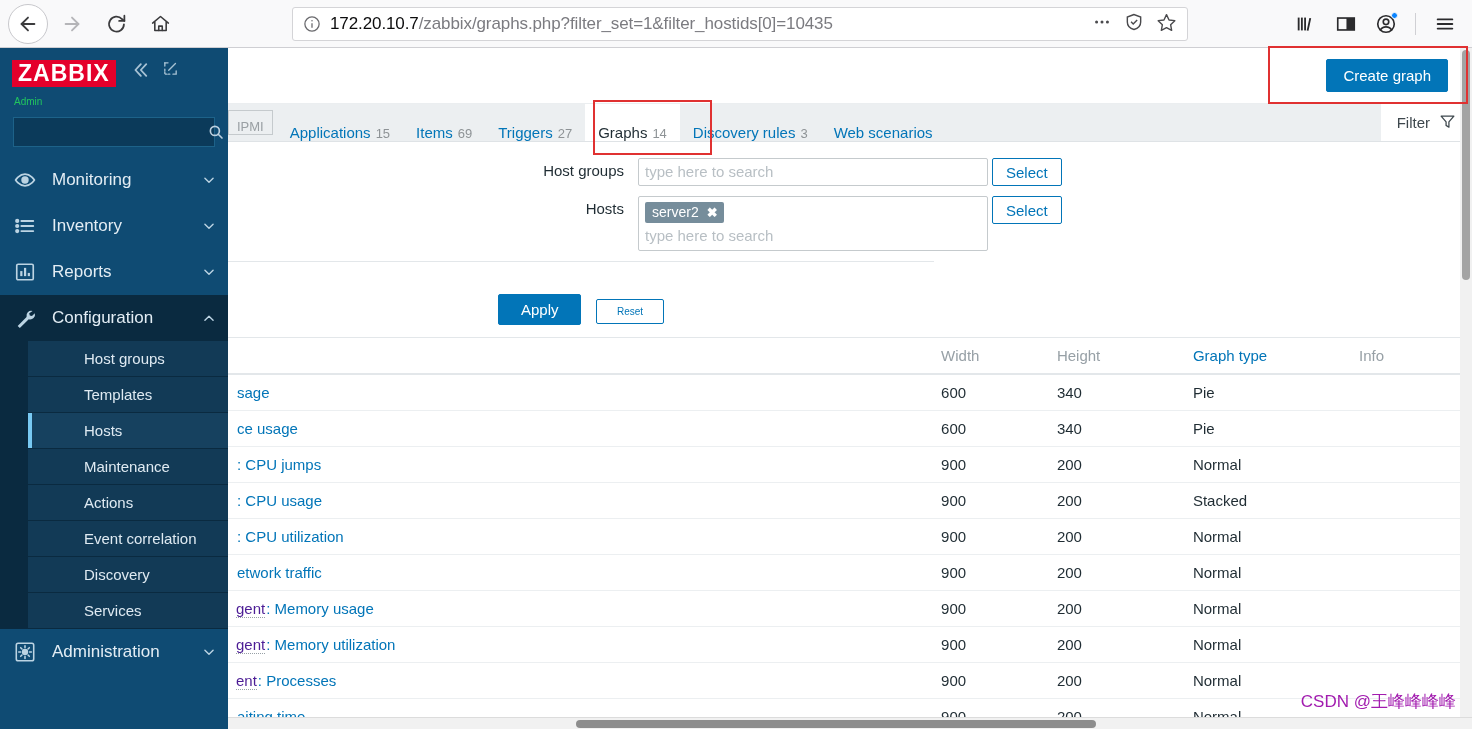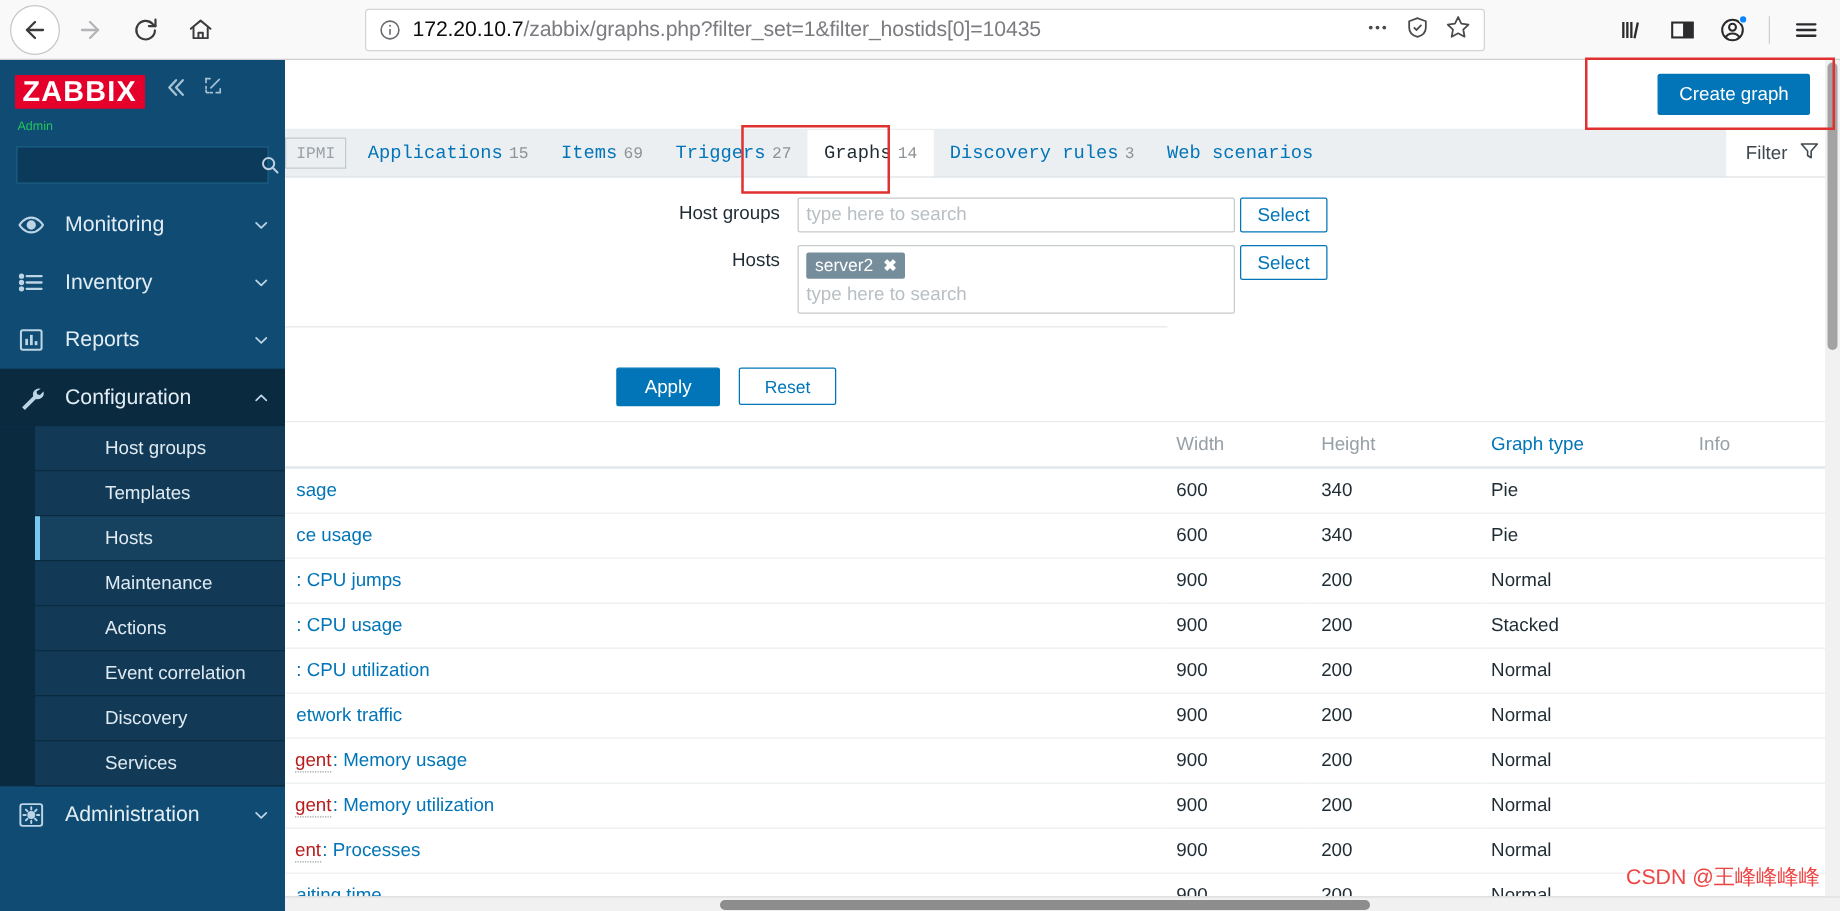--- a/index.html
+++ b/index.html
@@ -212,26 +212,25 @@
     font-family: "Liberation Sans", sans-serif;
   }
   .tabs-row {
     height: 38px;
     background: #eceff1;
     border-bottom: 1px solid #dfe3e6;
     display: flex; align-items: stretch;
     position: relative;
   }
   .tab {
-    display: flex; align-items: center;
+    display: flex; align-items: flex-end;
     padding: 0 13px;
     font-size: 15px;
     color: #0275b8;
     white-space: nowrap;
-    font-family: Liberation Mono, monospace;
   }
   .tab .cnt { color: #8e9396; font-size: 13px; margin-left: 5px; }
   .tab.disabled {
     color: #9aa0a4;
     border: 1px solid #c5cacd;
     margin: 6px 4px 6px 0;
     padding: 0 8px;
     font-size: 13px;
     background: #eceff1;
   }
@@ -317,21 +316,21 @@
     background: #0275b8; color: #fff;
     border: 1px solid #0275b8;
     font-size: 15px; padding: 6px 22px;
     border-radius: 2px; margin-right: 10px;
     font-family: "Liberation Sans", sans-serif;
     margin-top: 20px;
   }
   .btn-reset {
     background: #fff; color: #0275b8;
     border: 1px solid #0275b8;
-    font-size: 14px; padding: 6px 20px;
+    font-size: 10px; padding: 6px 20px;
     border-radius: 2px;
     font-family: "Liberation Sans", sans-serif;
   }
 
   
   .tbl-wrap { background: #fff; }
   table.graphs {
     width: 100%;
     border-collapse: collapse;
     font-size: 15px;
@@ -347,21 +346,21 @@
   }
   table.graphs thead th.sorted { color: #0275b8; }
   table.graphs td {
     padding: 9px 8px;
     border-bottom: 1px solid #eceff1;
     color: #1f2c33;
     font-size: 15px;
   }
   .gname { color: #0275b8; }
   .gprefix {
-    color: #b91c1c;
+    color: #4c1d95;
     border-bottom: 1px dotted #97a0a6;
     margin-right: 1px;
   }
   .col-name { width: 700px; }
   .col-w { width: 115px; }
   .col-h { width: 135px; }
   .col-t { width: 165px; }
   .col-i { width: 120px; }
 
   .hscroll {
@@ -399,21 +398,21 @@
     pointer-events: none;
     z-index: 60;
   }
   .annot-create { left: 1268px; top: 46px; width: 200px; height: 58px; }
   .annot-graphs { left: 593px; top: 100px; width: 119px; height: 55px; }
 
   .watermark {
     position: absolute;
     right: 16px; bottom: 16px;
     font-size: 17px;
-    color: #ef4444;
+    color: #a21caf;
     z-index: 50;
     white-space: nowrap;
   }
 </style>
 </head>
 <body>
 
 <div class="browser-bar">
   <div class="nav-btns">
     <div class="nav-btn back">

